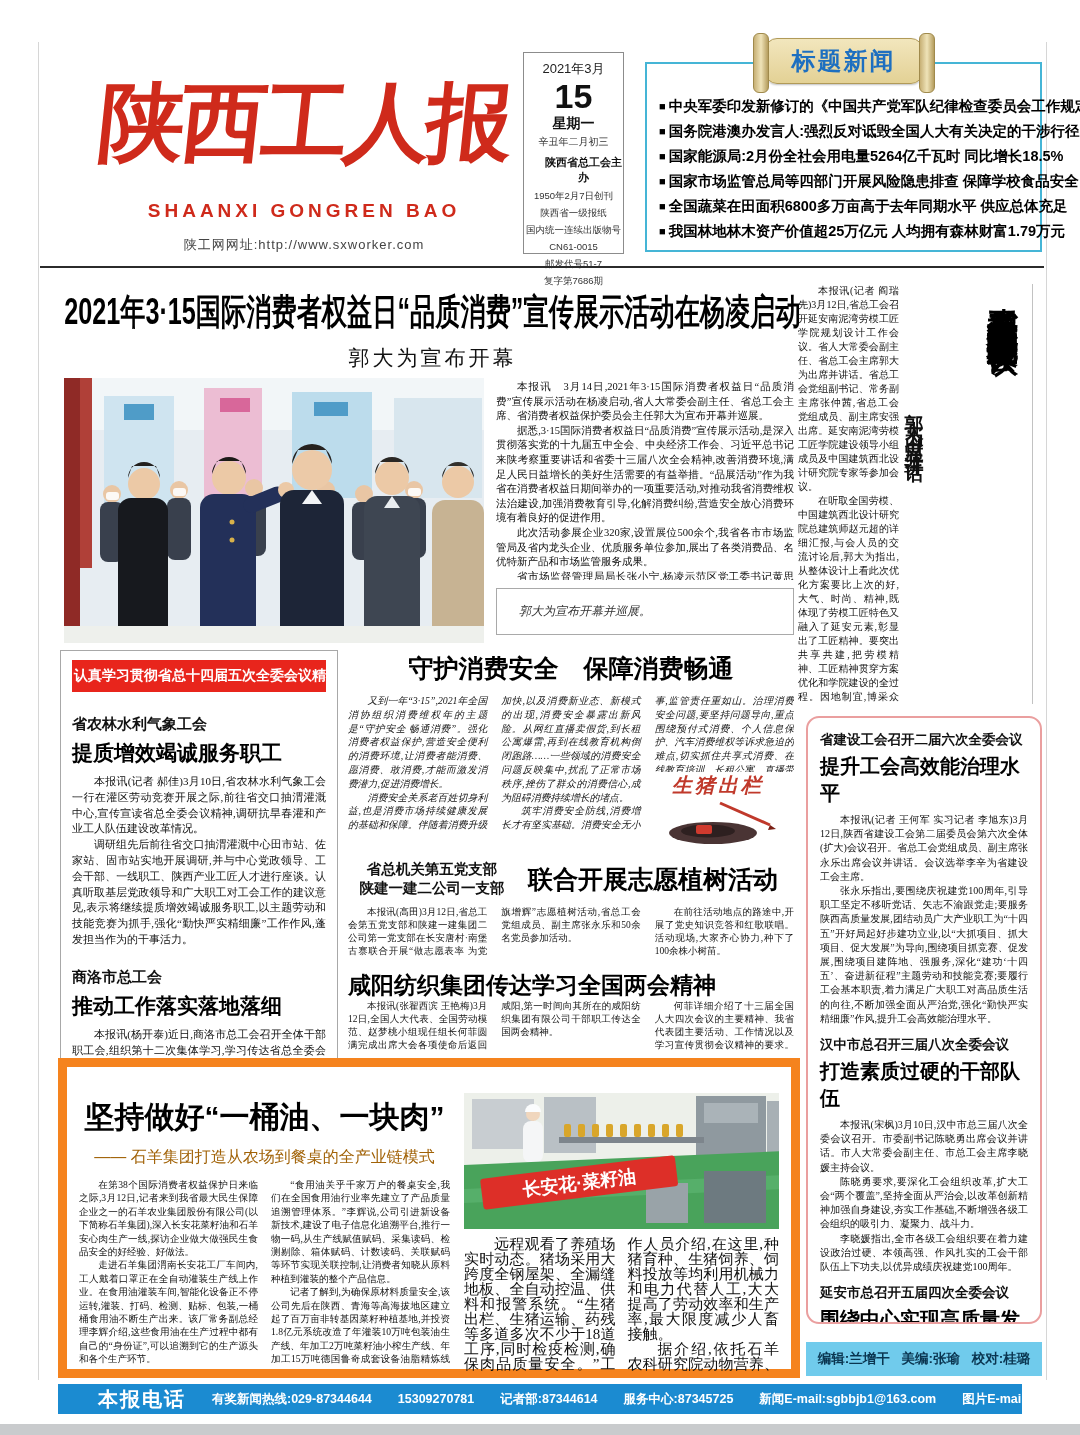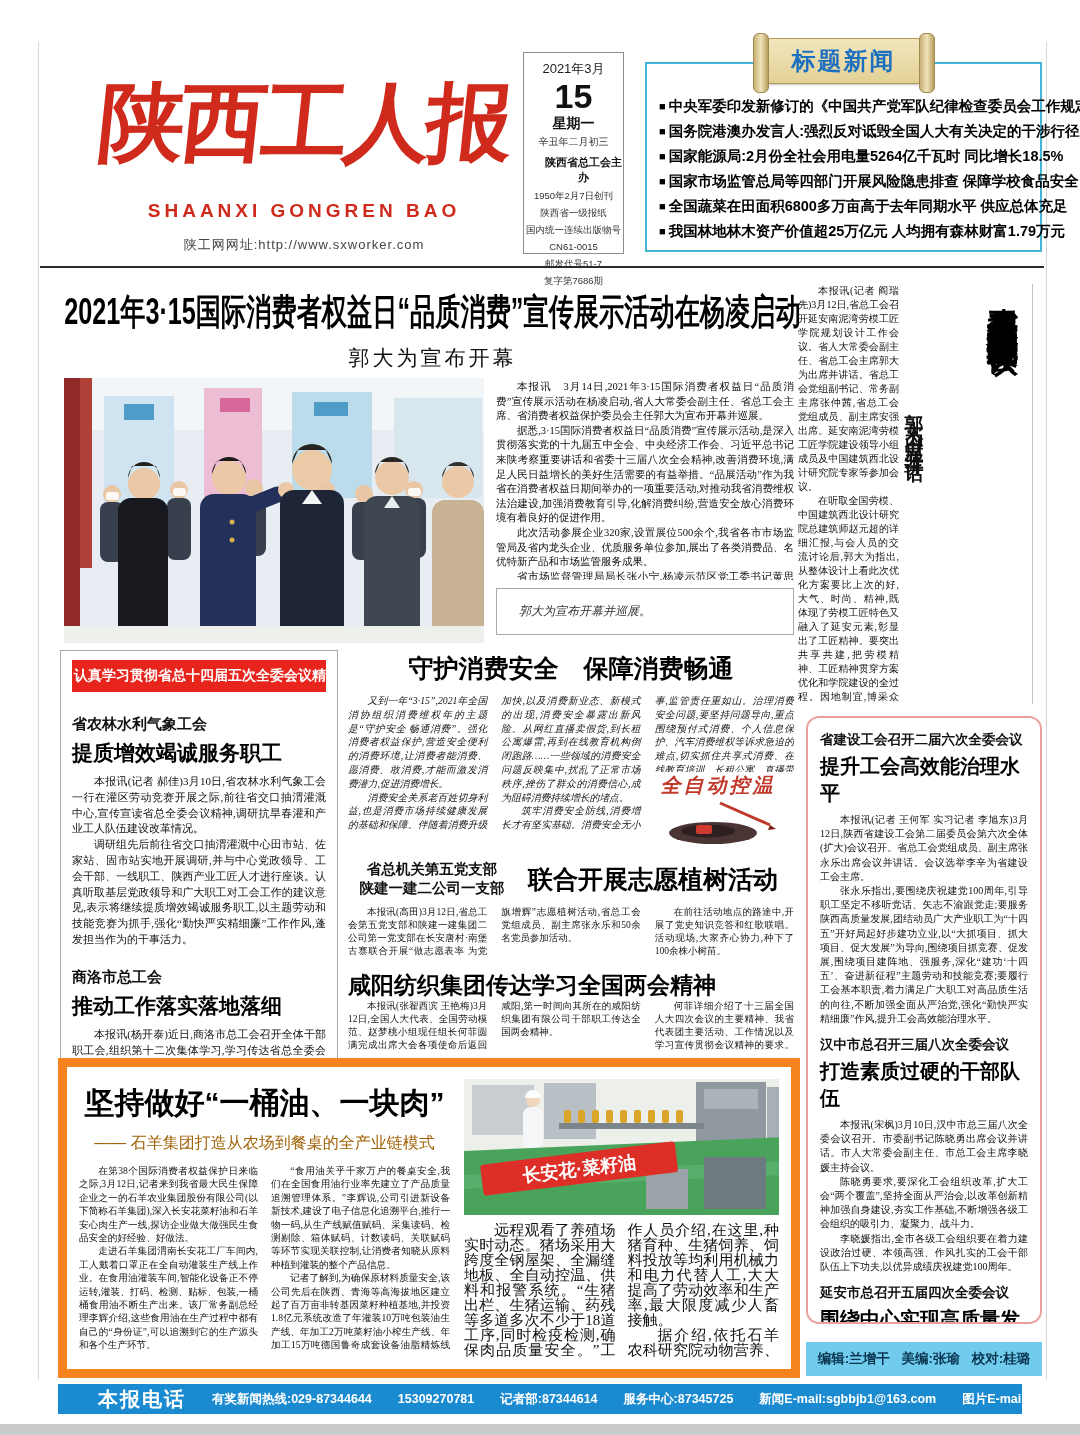--- a/index.html
+++ b/index.html
@@ -31,21 +31,21 @@
   .date-day { font-size:34px; font-weight:700; line-height:36px; color:#111; }
   .date-week { font-size:14px; font-weight:700; margin-top:1px; }
   .date-lunar { font-size:10px; color:#333; margin-top:2px; }
   .date-org { font-size:11px; font-weight:700; margin-top:6px;margin-left:20px; }
   .date-small { font-size:9.5px; color:#333; margin-top:4px; line-height:13px; }
 
   .news-box { left:645px; top:62px; width:397px; height:190px; border:2px solid #45b5d6; }
   .scroll-banner {
     position:absolute; left:50%; top:-26px; transform:translateX(-50%);
     width:158px; height:46px; background:linear-gradient(#f2e6bd,#e3d195);
-    border:1px solid #b19a58; border-radius:6px;
+    border:1px solid #b19a58; border-radius:12px;
     display:flex; align-items:center; justify-content:center;
     box-shadow:0 1px 2px rgba(0,0,0,.25);
   }
   .scroll-banner::before, .scroll-banner::after {
     content:""; position:absolute; top:-6px; width:14px; height:58px;
     background:linear-gradient(90deg,#c7b075,#efe3b8,#b59d5e); border:1px solid #a08a4c; border-radius:6px;
   }
   .scroll-banner::before { left:-13px; }
   .scroll-banner::after  { right:-13px; }
   .scroll-banner-text { color:#1d6fc0; font-size:24px; font-weight:900; letter-spacing:2px; }
@@ -112,21 +112,21 @@
   .right-box { left:806px; top:716px; width:236px; height:608px; border:2px solid #ea9f9f; border-radius:13px; padding:13px 12px; overflow:hidden; }
   .rb-kicker { font-size:13.5px; font-weight:600; color:#111; margin-top:10px; }
   .rb-kicker:first-child { margin-top:0; }
   .rb-title { font-size:20px; font-weight:900; margin-top:4px; margin-bottom:6px; color:#000; }
   .rb-body { font-size:10px; line-height:14.2px; text-align:justify; color:#101010; }
   .rb-body p { text-indent:2em; }
   .editor-bar { left:806px; top:1342px; width:236px; height:34px; background:#70cbec; display:flex; align-items:center; justify-content:space-around; padding:0 6px; }
   .editor-bar span { font-size:13.5px; font-weight:700; color:#0a3550; white-space:nowrap; }
 
   
-  .feature-box { left:58px; top:1058px; width:742px; height:320px; border:9px solid #f5831e; background:#fff; padding:4px 12px; }
+  .feature-box { left:58px; top:1058px; width:742px; height:320px; border:9px solid #f5831e; background:#fff; padding:18px 12px; }
   .feature-inner { display:flex; gap:14px; height:100%; }
   .feature-left { width:55%; }
   .feature-title { text-align:center; font-size:30px; font-weight:900; margin-top:12px; color:#000; }
   .feature-subtitle { text-align:center; font-size:16px; margin-top:9px; margin-bottom:10px; color:#a16207; }
   .feature-cols { column-count:2; column-gap:13px; font-size:9.6px; line-height:13.4px; text-align:justify; height:198px; overflow:hidden; color:#101010; }
   .feature-cols p { text-indent:2em; }
   .feature-right { width:45%; padding-top:8px; }
   .feature-photo { width:100%; height:136px; background:#e7eae4; overflow:hidden; }
   .feature-cols2 { margin-top:8px; column-count:2; column-gap:12px; font-size:15px; line-height:15px; text-align:justify; height:138px; overflow:hidden; color:#101010; }
   .feature-cols2 p { text-indent:2em; }
@@ -282,21 +282,21 @@
   </div>
 
   <div class="abs essay-title">守护消费安全　保障消费畅通</div>
   <div class="abs essay-body serif">
     <p>又到一年“3·15”,2021年全国消协组织消费维权年的主题是“守护安全 畅通消费”。强化消费者权益保护,营造安全便利的消费环境,让消费者能消费、愿消费、敢消费,才能而激发消费潜力,促进消费增长。</p>
     <p>消费安全关系老百姓切身利益,也是消费市场持续健康发展的基础和保障。伴随着消费升级加快,以及消费新业态、新模式的出现,消费安全暴露出新风险。从网红直播卖假货,到长租公寓爆雷,再到在线教育机构倒闭跑路……一些领域的消费安全问题反映集中,扰乱了正常市场秩序,挫伤了群众的消费信心,成为阻碍消费持续增长的堵点。</p>
     <p>筑牢消费安全防线,消费增长才有坚实基础。消费安全无小事,监管责任重如山。治理消费安全问题,要坚持问题导向,重点围绕预付式消费、个人信息保护、汽车消费维权等诉求急迫的难点,切实抓住共享式消费、在线教育培训、长租公寓、直播带货等热点,做好消费维权舆情监测分析,建立健全高效便捷的投诉举报处理和反馈机制,不断推进消费规则完善,构建规范的消费环境。与此同时,广大消费者也需加强对消费安全知识的学习,提升消费安全意识和防范能力,积极推动消费安全协同共治。</p>
 
   </div>
   <div class="abs stamp">
-    <div class="stamp-text">全自动控温</div>
+    <div class="stamp-text">生猪出栏</div>
     <svg width="120" height="46" viewBox="0 0 120 46">
       <line x1="62" y1="4" x2="112" y2="26" stroke="#c0392b" stroke-width="3"></line>
       <polygon points="112,26 118,30 110,31" fill="#7a1f14"></polygon>
       <ellipse cx="55" cy="34" rx="44" ry="11" fill="#4a3434"></ellipse>
       <ellipse cx="50" cy="32" rx="27" ry="6.5" fill="#2e2020"></ellipse>
       <rect x="38" y="26" width="16" height="9" rx="2" fill="#d03a2e"></rect>
     </svg>
   </div>
 
   <div class="abs tree-header">

